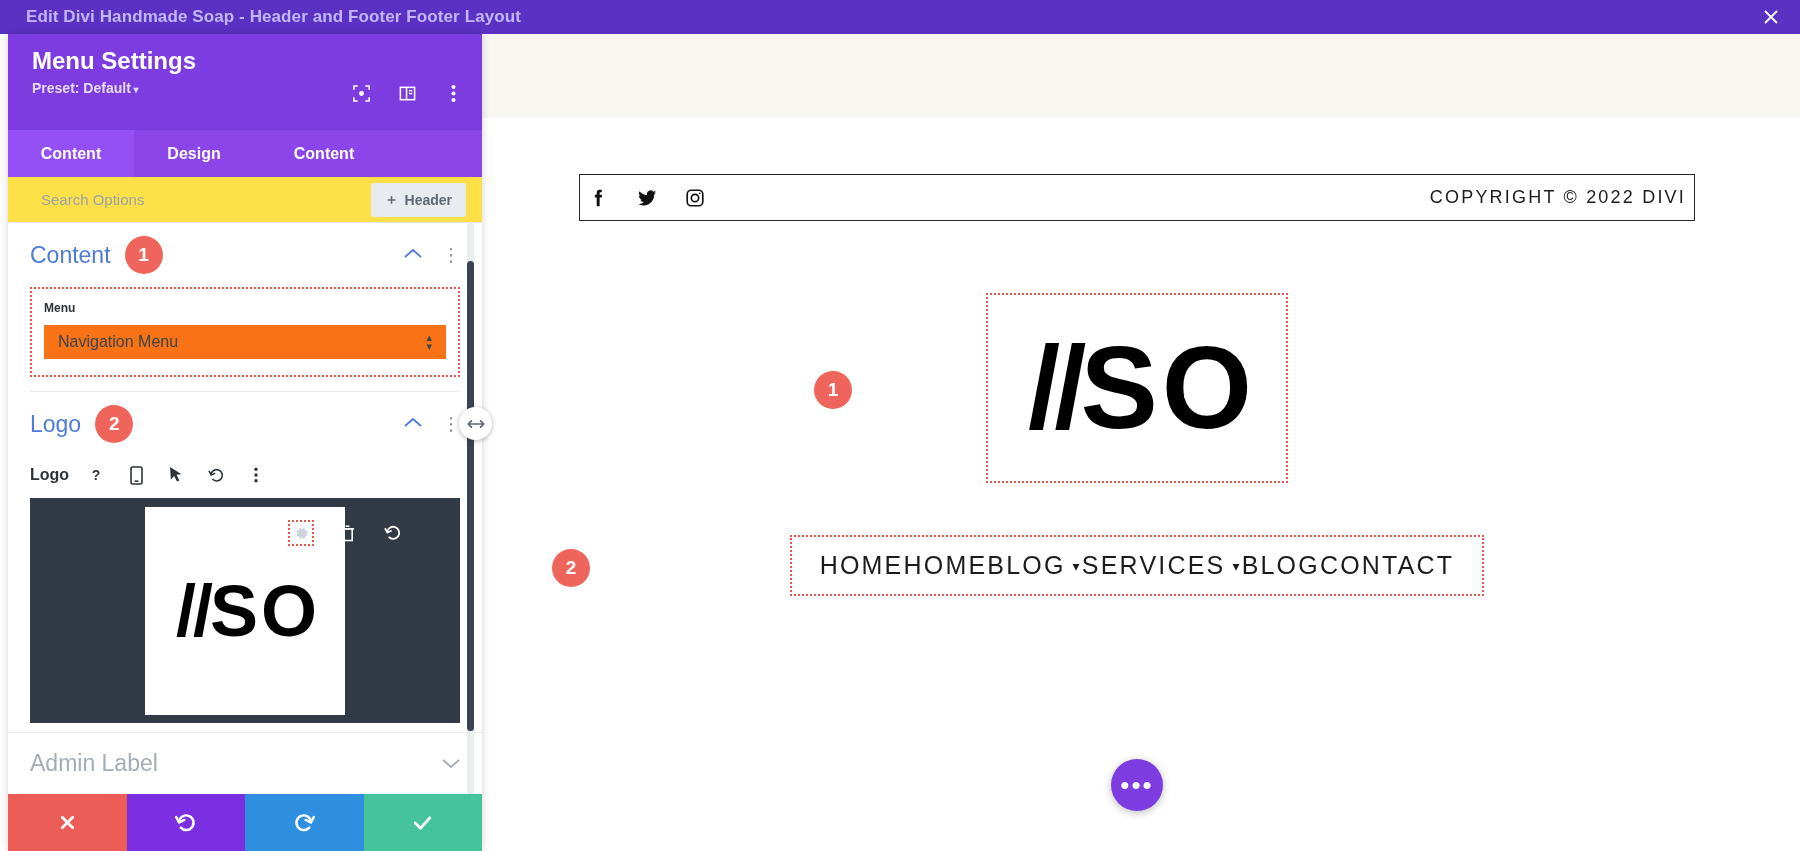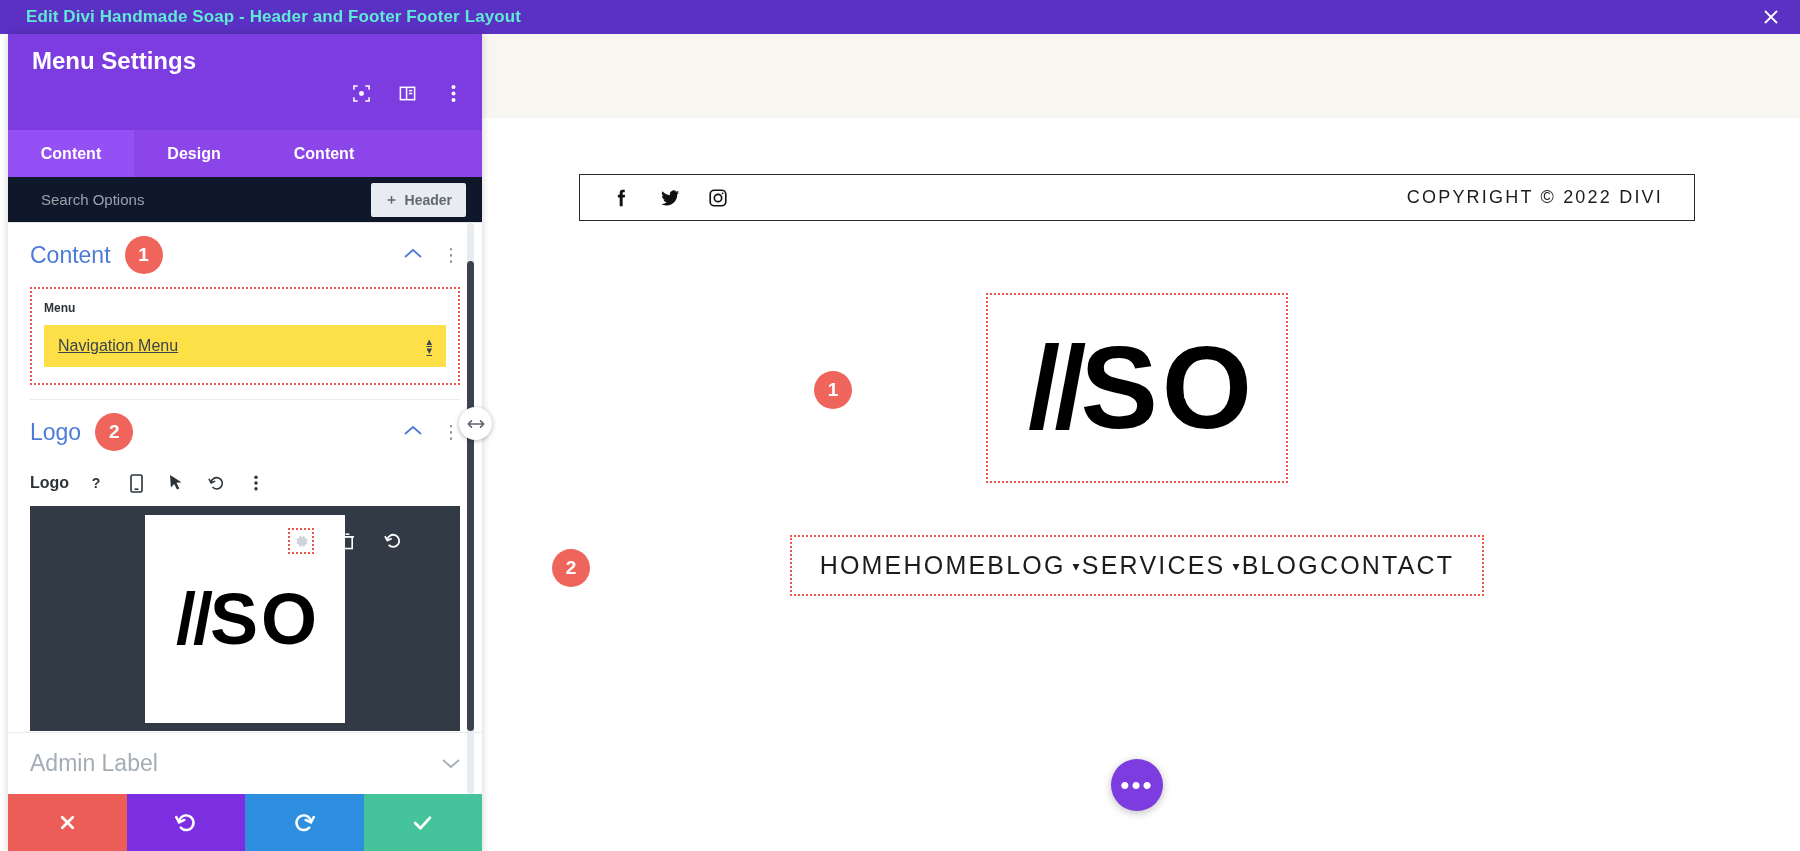--- a/index.html
+++ b/index.html
@@ -6,21 +6,21 @@
   html, body { width:1800px; height:851px; overflow:hidden; }
   body {
     font-family: "Liberation Sans", sans-serif;
     background:#ffffff;
     position:relative;
   }
 
   
   .titlebar{
     position:absolute; left:0; top:0; width:1800px; height:34px;
-    background:#5b31c4; color:#5eead4;
+    background:#5b31c4; color:#c4b5fd;
     display:flex; align-items:center;
   }
   .titlebar .title{
     font-size:17px; font-weight:bold; letter-spacing:.1px;
     margin-left:26px; white-space:nowrap;
   }
   .titlebar .close{
     position:absolute; right:18px; top:50%; transform:translateY(-50%);
     width:22px; height:22px; cursor:pointer;
     display:flex; align-items:center; justify-content:center;
@@ -58,21 +58,21 @@
   .tab{
     color:#fff; font-size:16px; font-weight:bold;
     display:flex; align-items:center; justify-content:center;
     cursor:pointer; height:100%;
   }
   .tab.t1{ width:126px; background:#9550f5; }
   .tab.t2{ width:120px; }
   .tab.t3{ width:140px; }
 
   .searchrow{
-    height:46px; background:#0f172a; display:flex; align-items:center;
+    height:46px; background:#fde047; display:flex; align-items:center;
     border-bottom:1px solid #e3e7ec; position:relative;
   }
   .searchrow input{
     border:none; background:transparent; outline:none;
     font-size:15px; color:#6f7781; padding-left:33px; flex:1;
     font-family:"Liberation Sans",sans-serif;
   }
   .searchrow input::placeholder{ color:#9aa2ab; }
   .filter-btn{
     background:#e8ebef; color:#5f6872; font-size:14px; font-weight:bold;
@@ -100,22 +100,22 @@
   }
   .sec-right{ margin-left:auto; display:flex; align-items:center; gap:20px; }
   .chev{ color:#4c7bd8; cursor:pointer; }
   .kebab{ color:#7d858e; cursor:pointer; font-size:18px; line-height:1; }
 
   .dotted-box{
     border:2px dotted #e8574a; margin:0 22px 14px 22px; padding:12px 12px 16px 12px;
   }
   .field-label{ font-size:12px; color:#2c3338; font-weight:bold; margin-bottom:10px; }
   .select-box{
-    height:42px; background:#fde047; display:flex; align-items:center;
-    padding:0 14px; font-size:16px; color:#3c444c; position:relative; cursor:pointer;text-decoration:underline;
+    height:34px; background:#f97316; display:flex; align-items:center;
+    padding:0 14px; font-size:16px; color:#3c444c; position:relative; cursor:pointer;
   }
   .select-box .updown{ margin-left:auto; font-size:11px; line-height:9px; color:#3c444c; text-align:center; }
 
   .divider{ height:1px; background:#e7eaee; margin:4px 22px 0 22px; }
 
   .logo-row{
     display:flex; align-items:center; gap:14px; padding:6px 22px 10px 22px;
   }
   .logo-row .lbl{ font-size:16px; color:#2c3338; font-weight:bold; }
   .rndicon{
@@ -178,21 +178,21 @@
     position:absolute; left:474px; top:34px; width:1326px; height:817px;
     background:#ffffff; overflow:hidden;
   }
   .topbar-strip{
     position:relative; height:84px; background:#f7f6f1; width:100%;
     overflow:hidden;
   }
 
   .socialbar{
     margin:56px 105px 0 105px; border:1px solid #2a2a2a; height:47px;
-    display:flex; align-items:center; padding:0 31px;
+    display:flex; align-items:center; padding:0 8px;
   }
   .socials{ display:flex; align-items:center; gap:26px; }
   .socials .s{ cursor:pointer; color:#111; display:flex; align-items:center; }
   .copyright{
     margin-left:auto; font-size:18px; letter-spacing:2.2px; color:#1c1c1c;
   }
 
   .logo-block{
     margin-top:72px; display:flex; align-items:center; justify-content:center;
     position:relative;
@@ -314,20 +314,23 @@
 
   <div class="fab">
     <span class="dots">•••</span>
   </div>
 </div>
 
 <div class="panel">
 
   <div class="panel-head">
     <h1>Menu Settings</h1>
+    <div class="preset">
+      <span>Preset: Default</span><span class="caret">&nbsp;▾</span>
+    </div>
     <div class="head-icons">
       <span class="hi">
         <svg width="19" height="19" viewBox="0 0 20 20" fill="none" stroke="#fff" stroke-width="1.6">
           <path d="M2 6V2h4M18 6V2h-4M2 14v4h4M18 14v4h-4"></path>
             <circle cx="10" cy="10" r="2.6" fill="#fff" stroke="none"></circle>
         </svg>
       </span>
       <span class="hi">
         <svg width="19" height="19" viewBox="0 0 20 20" fill="none" stroke="#fff" stroke-width="1.6">
           <rect x="2.5" y="3.5" width="15" height="13"></rect>

